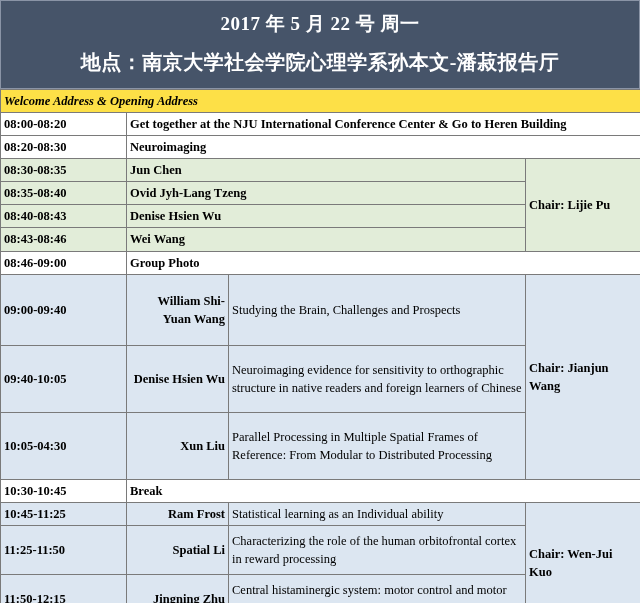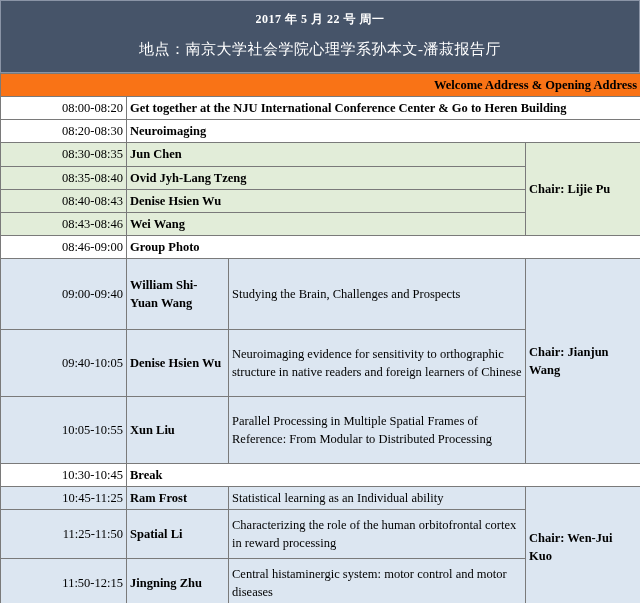--- a/index.html
+++ b/index.html
@@ -27,29 +27,29 @@
   
   .banner {
     background: #465469;
     color: #ffffff;
     text-align: center;
     border: 1px solid #8a94a6;
     box-sizing: border-box;
     padding: 6px 0 8px 0;
   }
   .banner-date {
-    font-size: 12px;
+    font-size: 19px;
     font-weight: bold;
     letter-spacing: 0.5px;
     padding: 5px 0 3px 0;
     line-height: 1.3;
   }
   .banner-venue {
-    font-size: 15px;
-    font-weight: normal;
+    font-size: 20px;
+    font-weight: bold;
     letter-spacing: 0.5px;
     padding: 9px 0 5px 0;
     line-height: 1.3;
   }
 
   
   table.sched {
     border-collapse: collapse;
     width: 640px;
     table-layout: fixed;
@@ -62,34 +62,35 @@
     line-height: 1.45;
   }
 
   col.c-time  { width: 126px; }
   col.c-spk   { width: 102px; }
   col.c-title { width: 297px; }
   col.c-chair { width: 115px; }
 
   
   .time {
+    text-align: left;
+    font-weight: bold;
+    font-size: 12.5px;
+    white-space: nowrap;
+  }
+  .session-banner {
+    text-align: left;
+    font-style: italic;
+    font-weight: bold;
+    font-size: 13px;
+    background: #fde047;
+    padding: 3px 0;
+  }
+  .speaker {
     text-align: right;
-    font-weight: normal;
-    font-size: 12.5px;
-    white-space: nowrap;
-  }
-  .session-banner {
-    text-align: right;
-    font-weight: bold;
-    font-size: 13px;
-    background: #f97316;
-    padding: 3px 0;
-  }
-  .speaker {
-    text-align: left;
     font-weight: bold;
     font-size: 12.5px;
   }
   .title {
     text-align: left;
     font-size: 12.5px;
     font-weight: normal;
   }
   .chair {
     text-align: left;
@@ -173,21 +174,21 @@
         <td class="chair bg-blue" rowspan="3">Chair: Jianjun Wang</td>
       </tr>
 
       <tr>
         <td class="time bg-blue" style="height:62px;">09:40-10:05</td>
         <td class="speaker bg-blue">Denise Hsien Wu</td>
         <td class="title bg-blue">Neuroimaging evidence for sensitivity to orthographic structure in native readers and foreign learners of Chinese</td>
       </tr>
 
       <tr>
-        <td class="time bg-blue" style="height:62px;">10:05-10:55</td>
+        <td class="time bg-blue" style="height:62px;">10:05-04:30</td>
         <td class="speaker bg-blue">Xun Liu</td>
         <td class="title bg-blue">Parallel Processing in Multiple Spatial Frames of Reference: From Modular to Distributed Processing</td>
       </tr>
 
       <tr>
         <td class="time bg-white">10:30-10:45</td>
         <td class="wide bg-white" colspan="3">Break</td>
       </tr>
 
       <tr>

